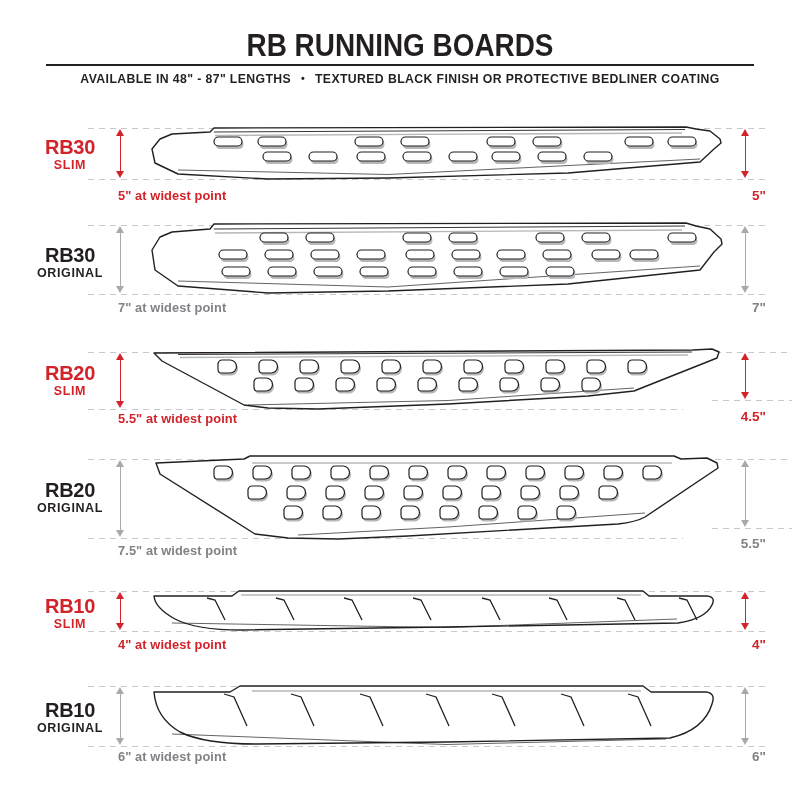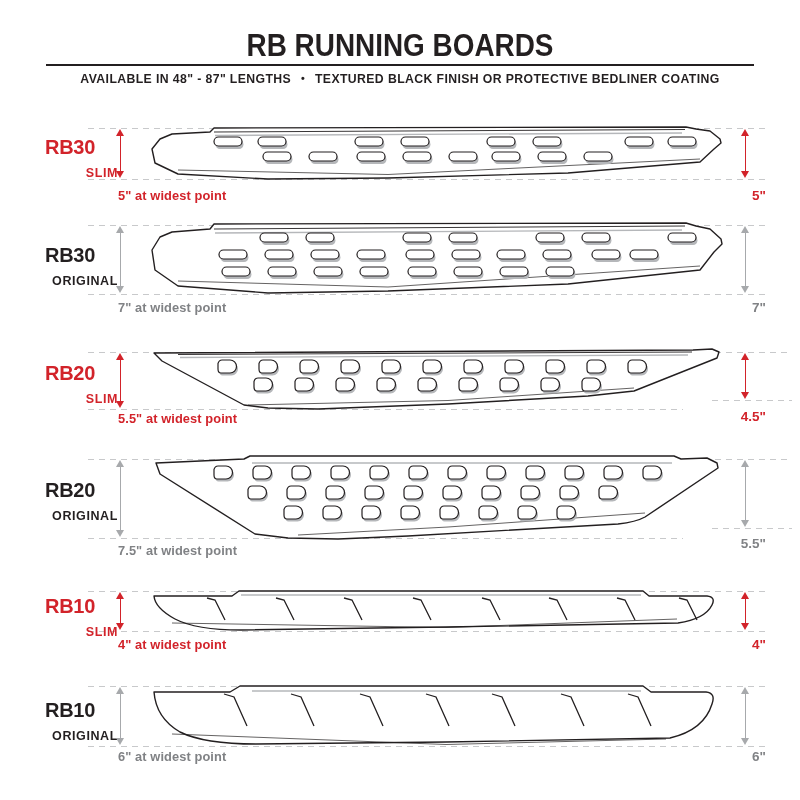--- a/index.html
+++ b/index.html
@@ -24,21 +24,21 @@
   .r6{--t:686px;--b:746px;--arr:#a7a9ac;--model:#231f20;--meas:#808285;}
   .dash{position:absolute;height:1px;
         background:repeating-linear-gradient(90deg,#c8c9cb 0 6px,transparent 6px 11px);}
   .dash.top{top:var(--t);left:88px;width:680px;}
   .dash.bottom{top:var(--b);left:88px;width:680px;}
   .r3 .dash.bottom,.r4 .dash.bottom{width:595px;}
   .dash.rshort{left:712px;width:80px;top:var(--rb);}
   
   .model-block{position:absolute;left:22px;width:96px;text-align:center;line-height:1;}
   .model{font-size:20px;font-weight:800;letter-spacing:-.3px;color:var(--model);}
-  .variant{font-size:12.5px;font-weight:700;letter-spacing:.6px;margin-top:10px;color:var(--model);text-align:right;}
+  .variant{font-size:12.5px;font-weight:700;letter-spacing:.6px;margin-top:2px;color:var(--model);}
   .wnote{position:absolute;left:118px;font-size:13.5px;font-weight:700;letter-spacing:.1px;
          color:var(--meas);white-space:nowrap;transform:scaleX(.95);transform-origin:left;}
   .hlabel{position:absolute;left:712px;width:54px;text-align:right;font-size:13.5px;
           font-weight:700;color:var(--meas);}
   
   .arrow{position:absolute;width:11px;}
   .arrow.l{left:115px;top:calc(var(--t) + 1px);height:calc(var(--b) - var(--t) - 2px);}
   .arrow.r{left:740px;top:calc(var(--t) + 1px);height:calc(var(--rb,var(--b)) - var(--t) - 2px);}
   .arrow::before{content:'';position:absolute;left:4.6px;top:5px;bottom:5px;width:1.6px;
                  background:var(--arr);}

